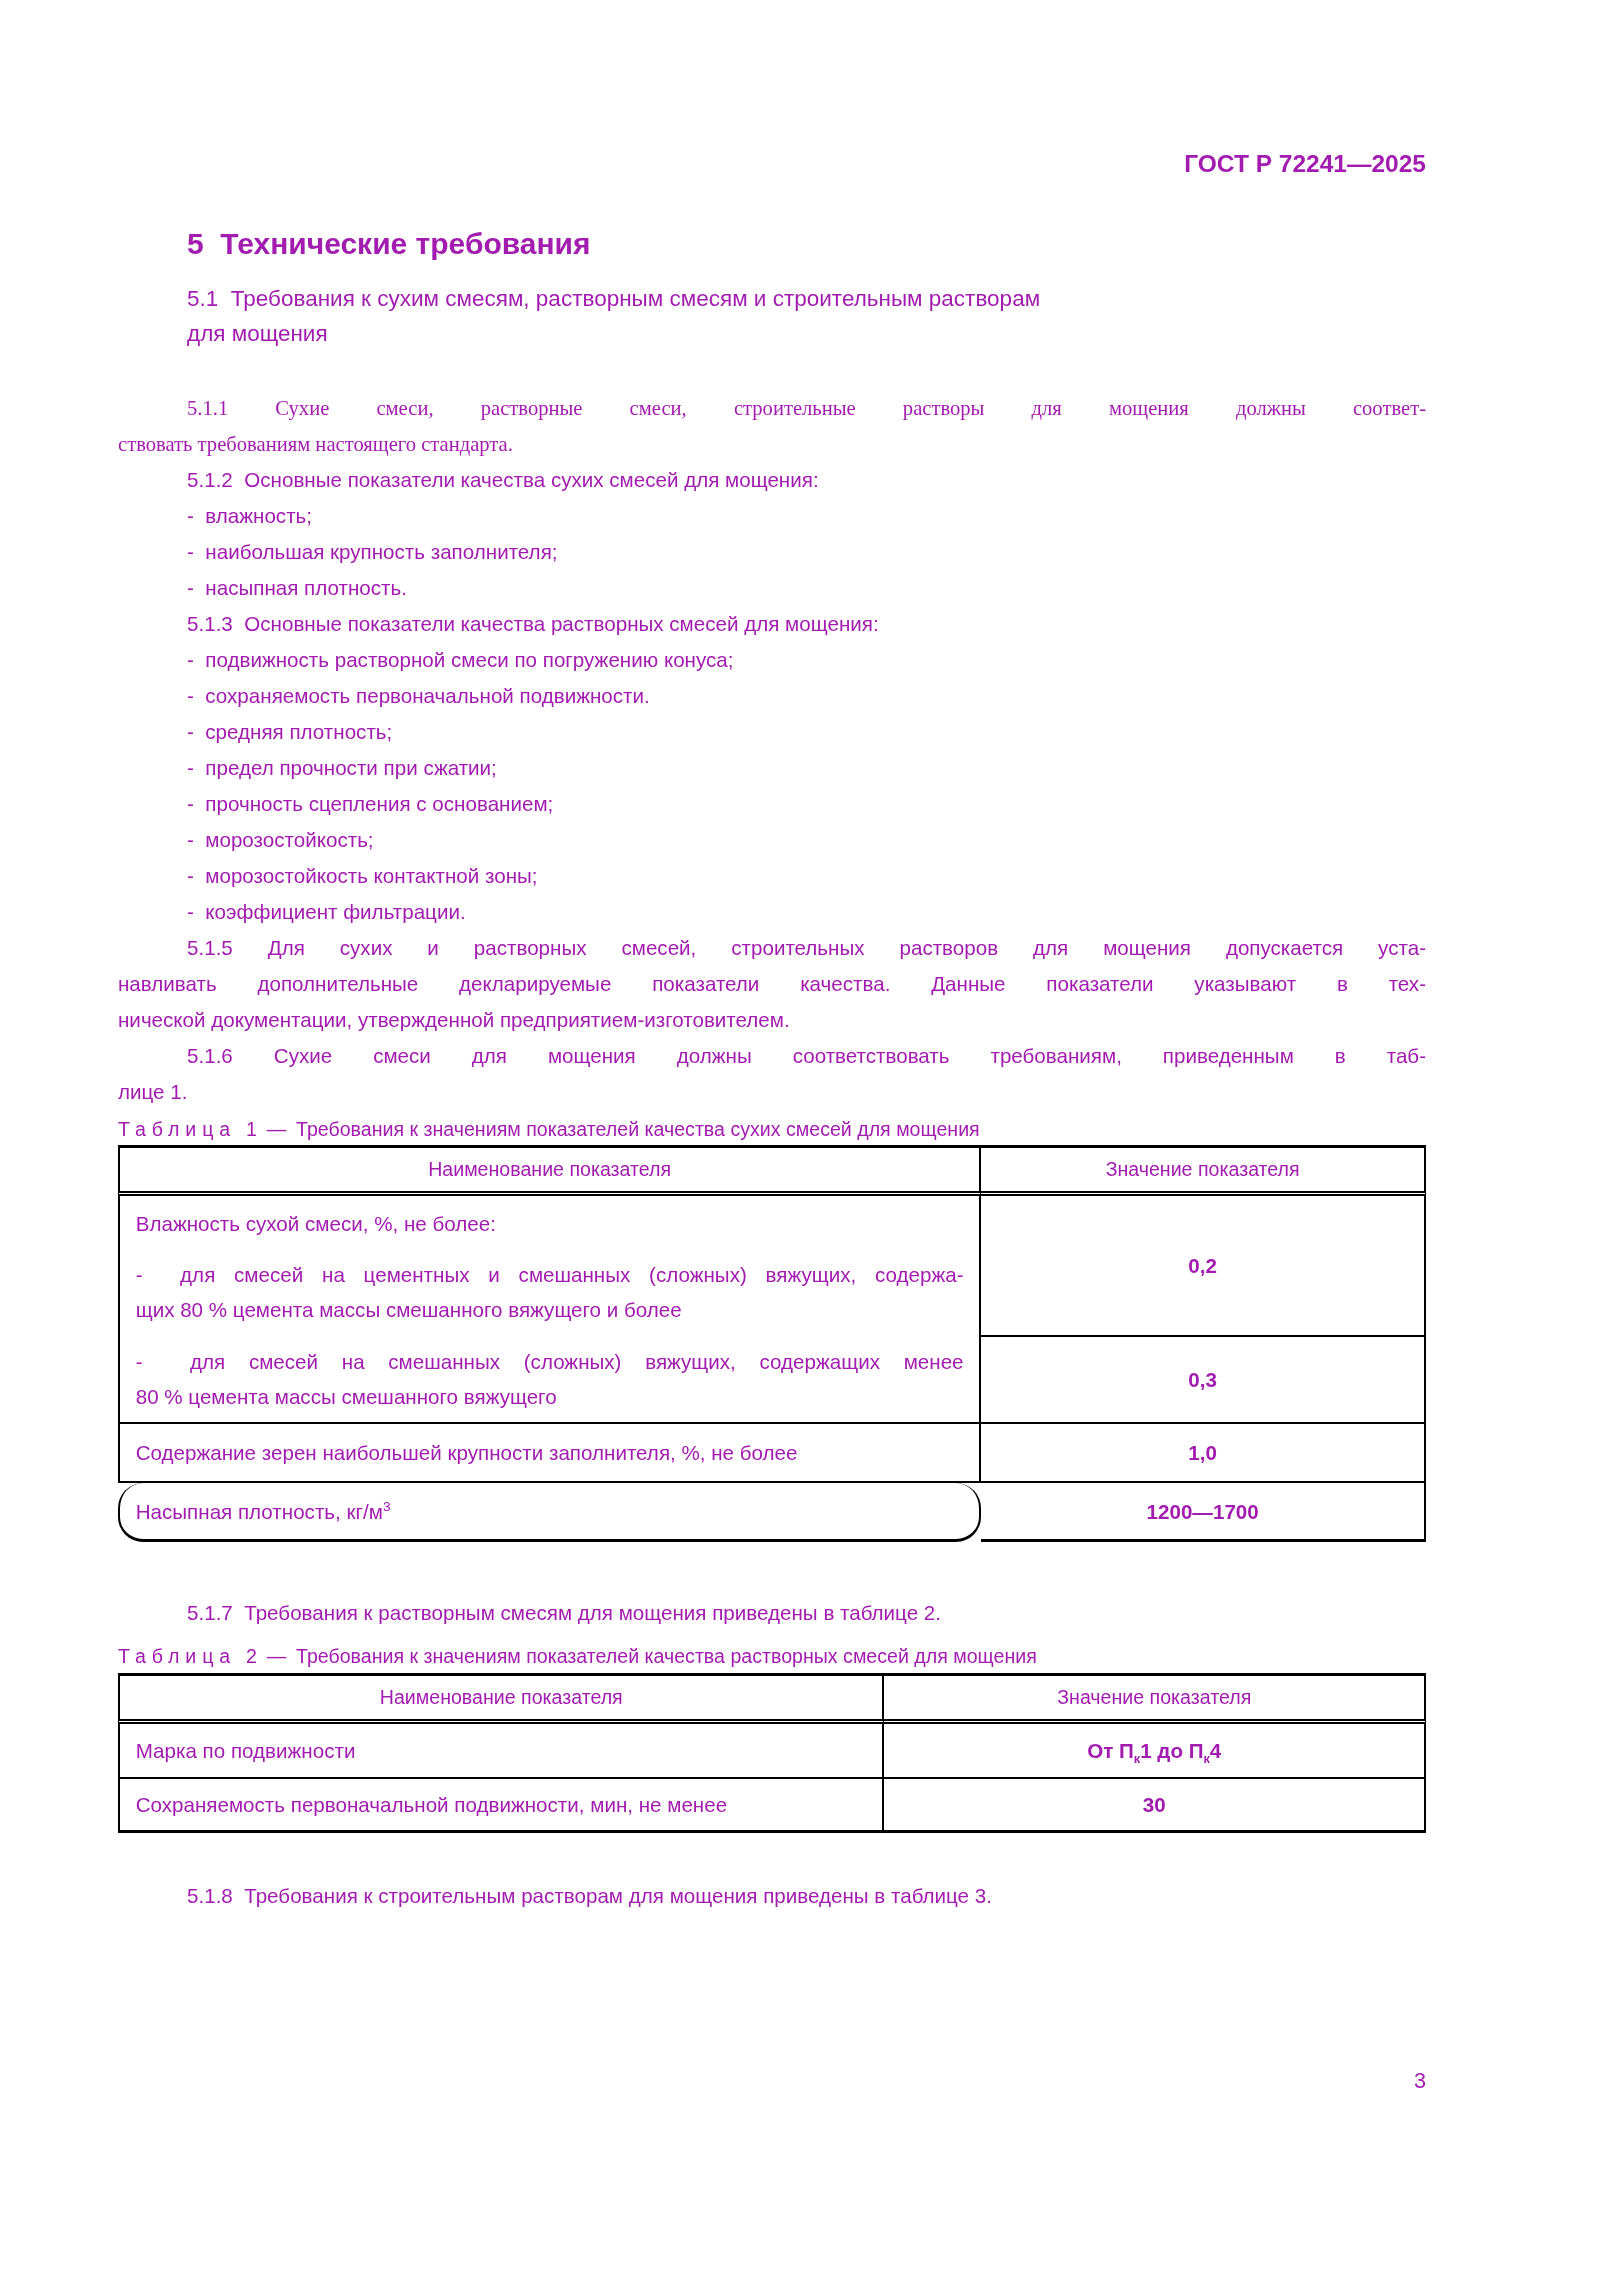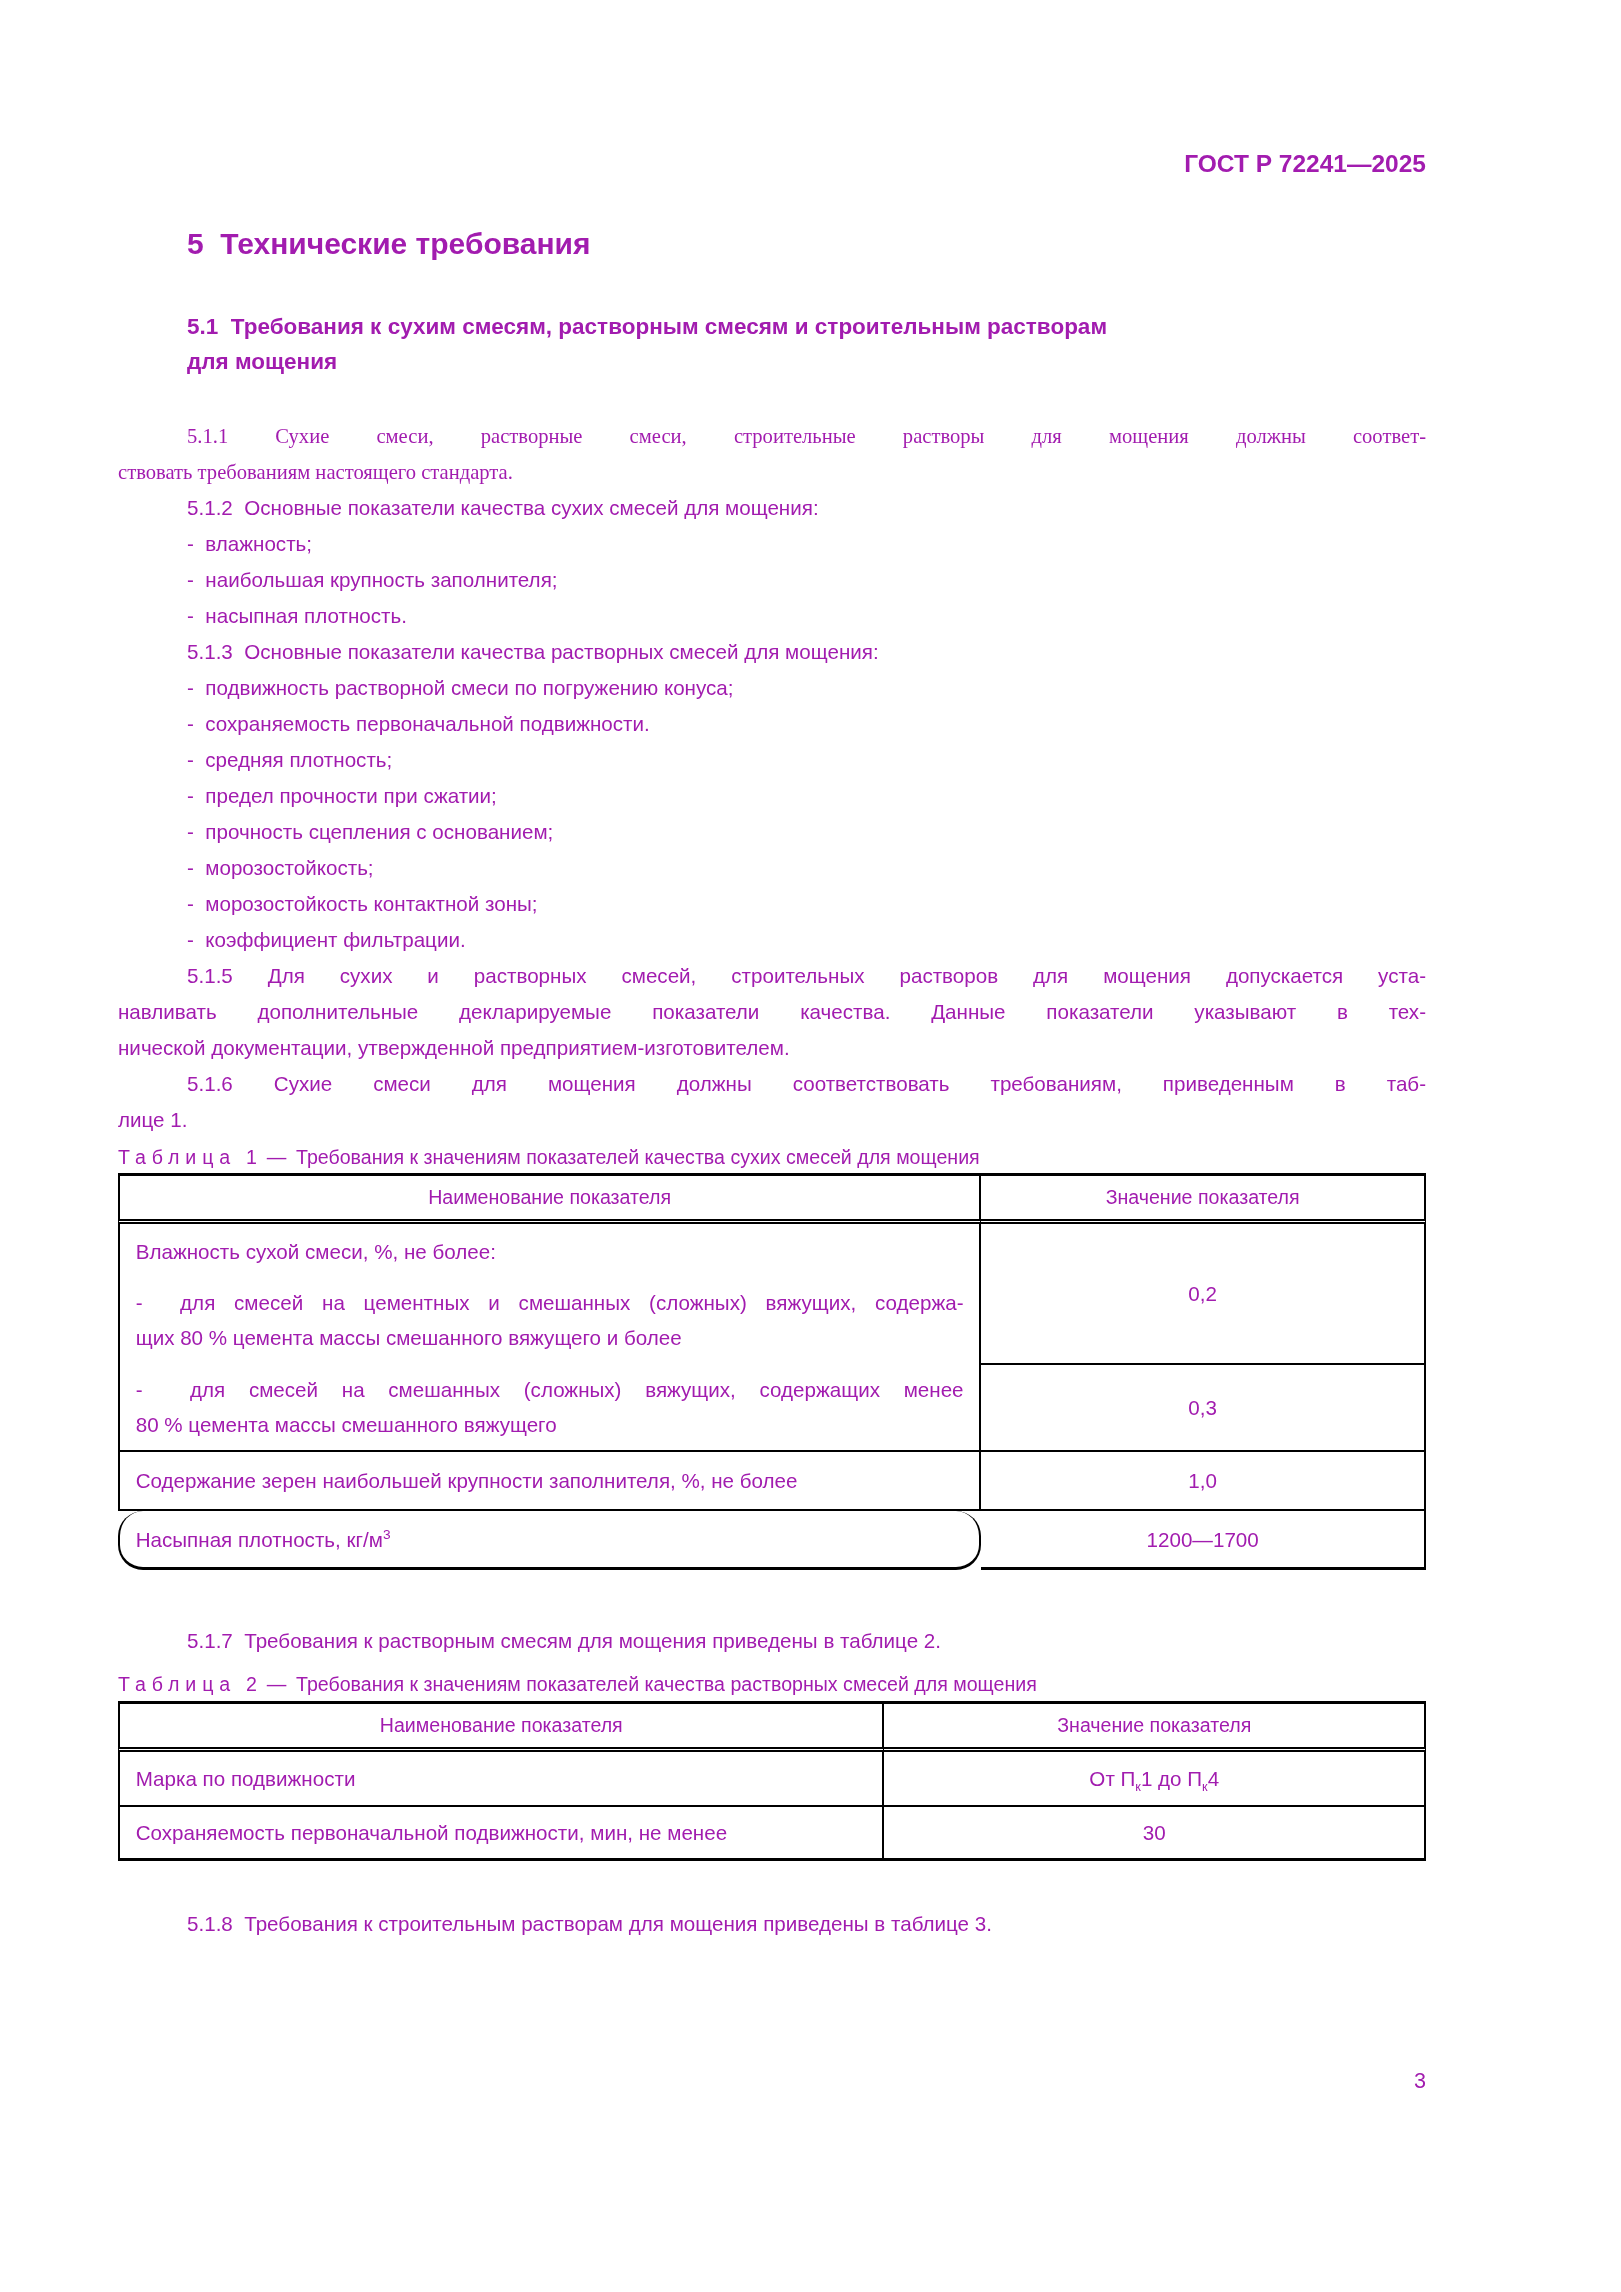--- a/index.html
+++ b/index.html
@@ -4,21 +4,21 @@
 <style>
   html,body{margin:0;padding:0;background:#e8e8e8;}
   .page{
     position:relative;width:1621px;height:2293px;background:#ffffff;
     font-family:"Liberation Sans","DejaVu Sans",sans-serif;color:#a21caf;
     margin:0 auto;overflow:hidden;
   }
   .content{position:absolute;left:118px;right:195px;top:0;}
   .gost-header{padding-top:149px;text-align:right;font-weight:bold;font-size:24.5px;line-height:29px;}
   .h1{margin:49px 0 0 69px;font-weight:bold;font-size:30px;line-height:33px;}
-  .h2{margin:49px 0 0 69px;font-weight:bold;font-size:22.5px;line-height:35px;}
+  .h2{margin:21px 0 0 69px;font-weight:normal;font-size:22.5px;line-height:35px;}
   .body-text{font-size:20.6px;line-height:36px;}
   .para{margin:0;text-indent:69px;}
   .li{margin:0 0 0 69px;}
   .ln{margin:0;}
   .fi{text-indent:69px;}
   .jl{text-align:justify;text-align-last:justify;}
   .mt-p511{margin-top:39px;font-family:Liberation Serif, serif;}
   .mt-p517{margin-top:53px;}
   .mt-p518{margin-top:45px;}
   .caption{font-size:19.6px;line-height:27.4px;}
@@ -31,21 +31,21 @@
   .tbl1{margin-top:2px;}
   .tbl2{margin-top:2.9px;}
   td,th{font-weight:normal;font-size:20.6px;line-height:35px;vertical-align:middle;}
   .hdr td{
     height:43px;text-align:center;font-size:19.6px;padding:0 7.8px;
     border-top:3.9px solid #000;border-bottom:5.9px double #000;
   }
   .c-left{border-left:2px solid #000;border-right:2px solid #000;}
   .c-right{border-right:2px solid #000;}
   .name{padding:7.8px 15.7px;text-align:left;}
-  .value{text-align:center;padding:3.9px 7.8px;}
+  .value{text-align:center;padding:3.9px 7.8px;font-weight:bold;}
   .bb3{border-bottom:2.9px solid #000;}
   .bb4{border-bottom:3.9px solid #000;}
   .bb0{border-bottom:0 solid #000;}
   .rowA-name{padding:9.8px 15.7px;vertical-align:top;}
   .spacer16{height:15.7px;}
   sup{font-size:13.7px;line-height:0;}
   sub{font-size:12.7px;line-height:0;}
   .page-number{position:absolute;top:2068px;right:195px;font-size:21.6px;line-height:25.5px;}
 </style>
 </head>

